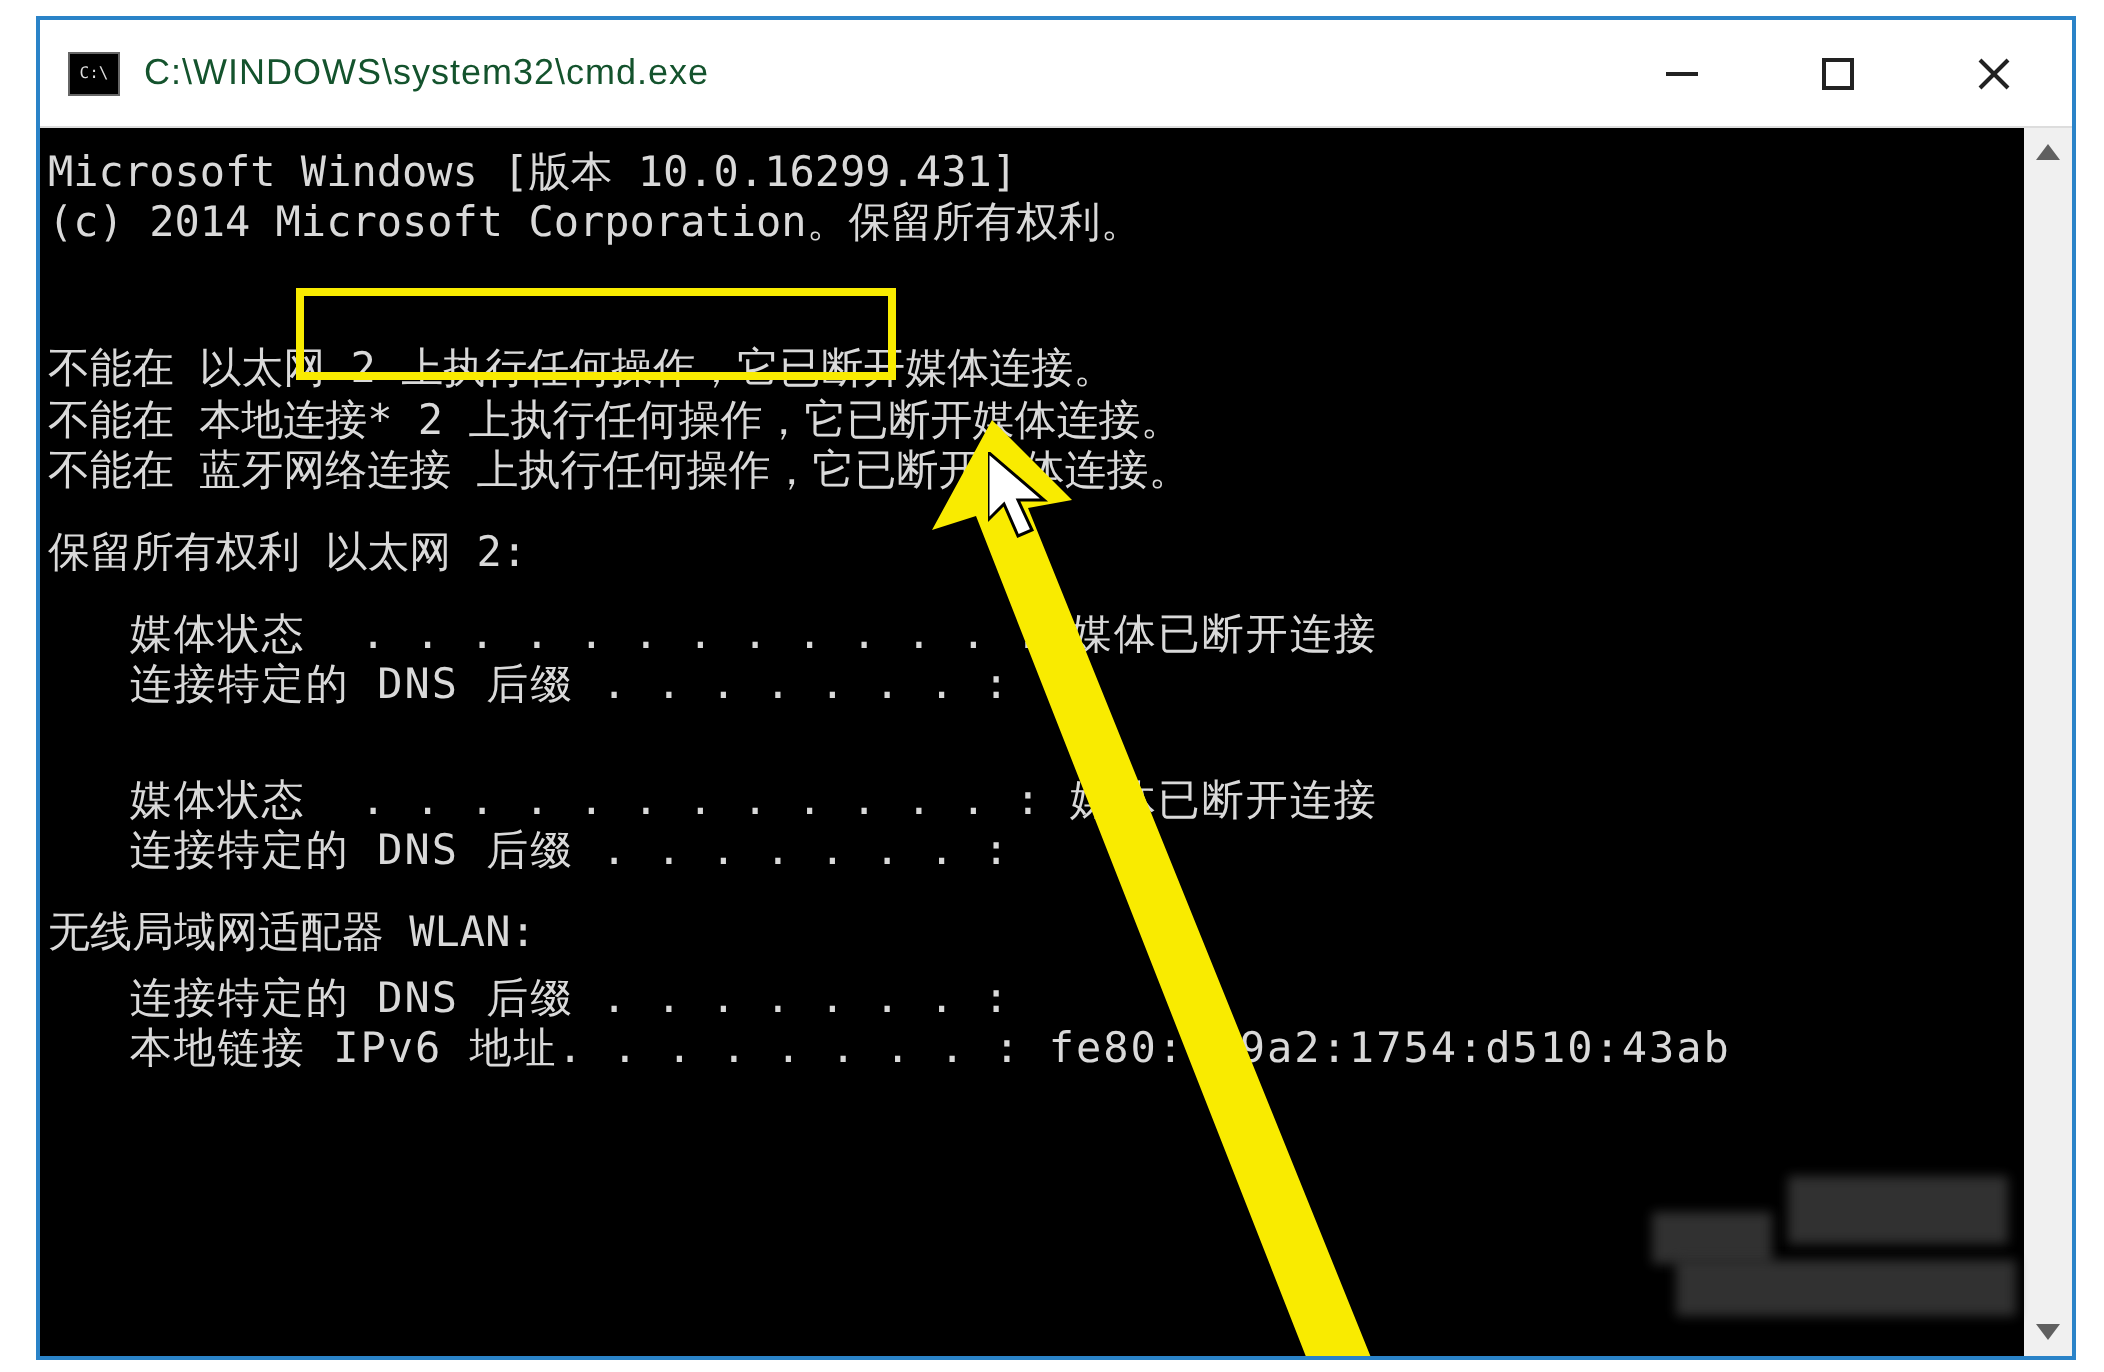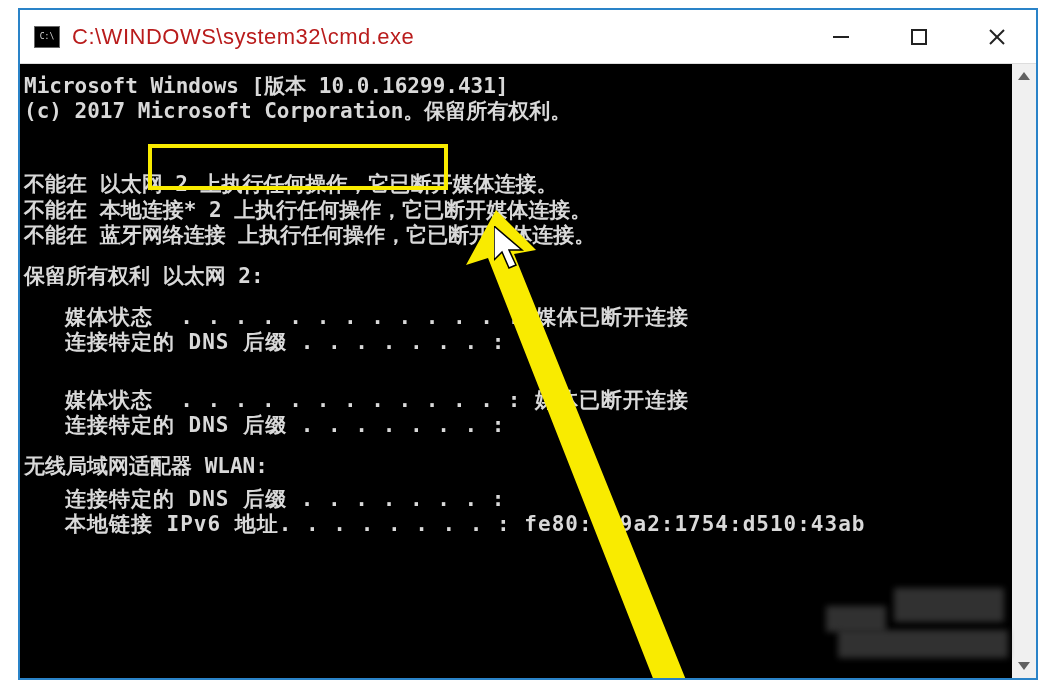--- a/index.html
+++ b/index.html
@@ -11,34 +11,33 @@
   .titlebar {
     height: 54px; display: flex; align-items: center; background: #fff;
     border-bottom: 1px solid #ddd;
   }
   .app-icon {
     width: 26px; height: 22px; margin-left: 14px; margin-right: 12px;
     background: #000; border: 1px solid #666; position: relative;
     display: inline-flex; align-items: center; justify-content: center;
     color: #ddd; font-size: 8px; font-family: monospace;
   }
-  .title-text { font-size: 22px; color: #b91c1c; flex: 1; letter-spacing: 0.5px; }
+  .title-text { font-size: 18px; color: #14532d; flex: 1; letter-spacing: 0.5px; }
   .win-controls { display: flex; height: 100%; }
   .win-btn {
     width: 78px; display: flex; align-items: center; justify-content: center;
     font-size: 18px; color: #222; cursor: pointer;
   }
   .win-btn svg { display: block; }
   .terminal {
     position: relative; background: #000; color: #d9d9d9;
     height: calc(100% - 54px); width: 100%;
     font-family: "SimSun", "NSimSun", "Consolas", monospace;
     font-size: 21px; line-height: 1.2; overflow: hidden;
     padding: 10px 0 0 0;
-    font-weight: bold;
   }
   .terminal .line { white-space: pre; padding: 0 4px; }
   .terminal .dots { letter-spacing: 1px; }
   .scrollbar {
     position: absolute; right: 0; top: 0; width: 24px; height: 100%;
     background: #f0f0f0;
   }
   .scroll-up, .scroll-down {
     position: absolute; left: 0; width: 24px; height: 24px;
     display: flex; align-items: center; justify-content: center;
@@ -87,21 +86,21 @@
         <svg width="22" height="22" viewBox="0 0 22 22">
             <line x1="4" y1="4" x2="18" y2="18" stroke="#222" stroke-width="2"></line>
             <line x1="18" y1="4" x2="4" y2="18" stroke="#222" stroke-width="2"></line>
           </svg>
       </div>
     </div>
   </div>
 
   <div class="terminal">
     <div class="line">Microsoft Windows [版本 10.0.16299.431]</div>
-    <div class="line">(c) 2017 Microsoft Corporation。保留所有权利。</div>
+    <div class="line">(c) 2014 Microsoft Corporation。保留所有权利。</div>
     <div class="spacer"></div>
     <div class="spacer"></div>
     <div class="spacer"></div>
     <div class="line">不能在 以太网 2 上执行任何操作，它已断开媒体连接。</div>
     <div class="line">不能在 本地连接* 2 上执行任何操作，它已断开媒体连接。</div>
     <div class="line">不能在 蓝牙网络连接 上执行任何操作，它已断开媒体连接。</div>
     <div class="spacer"></div>
     <div class="line">保留所有权利 以太网 2:</div>
     <div class="spacer"></div>
     <div class="line dots">   媒体状态  . . . . . . . . . . . . : 媒体已断开连接</div>

